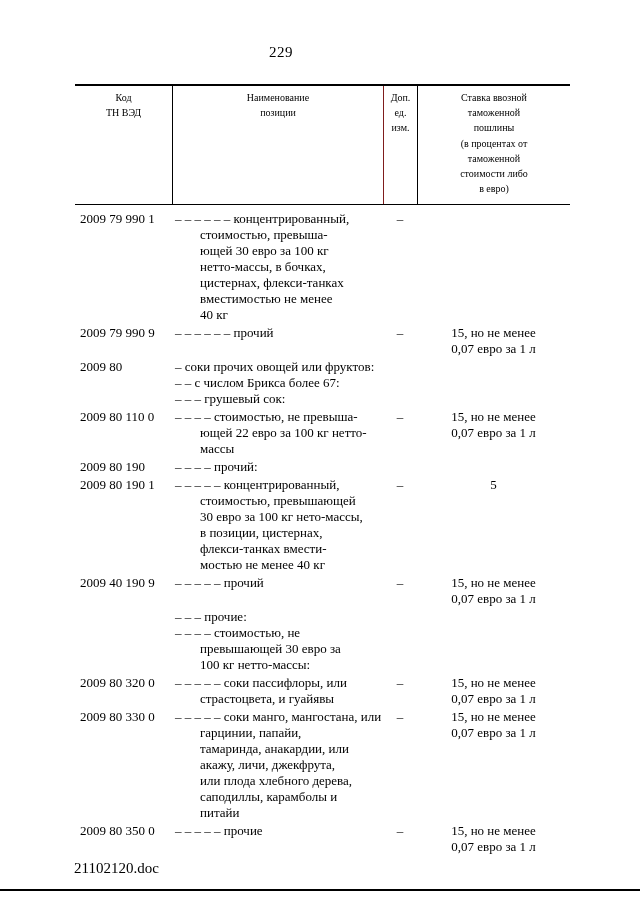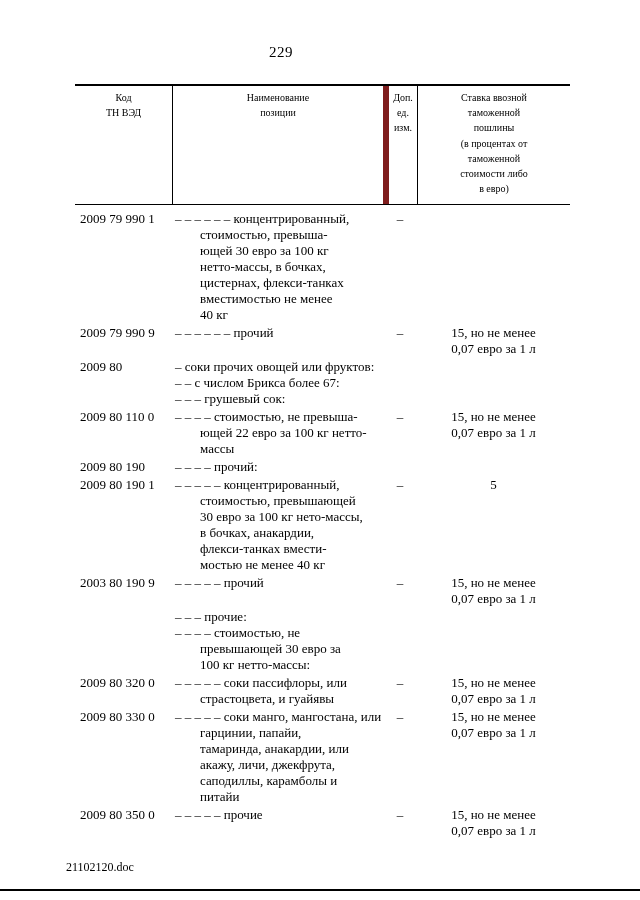--- a/index.html
+++ b/index.html
@@ -16,33 +16,33 @@
     text-align:center; font-size:15px; letter-spacing:0.5px;
   }
   .table { position:absolute; left:75px; top:84px; width:495px; }
   .thead { display:flex; border-top:2px solid #000; border-bottom:1px solid #000; }
   .th {
     font-size:10px; line-height:15.2px; text-align:center;
     white-space:pre-line; padding:4px 2px 8px;
   }
   .th.c1 { width:97px; }
   .th.c2 { width:211px; border-left:1px solid #000; }
-  .th.c3 { width:34px;  border-left:6px solid #7f1d1d; padding-left:1px; padding-right:1px; }
+  .th.c3 { width:34px;  border-left:1px solid #7f1d1d; padding-left:1px; padding-right:1px; }
   .th.c4 { width:153px; border-left:1px solid #000;text-align:center; }
   .tbody { padding-top:4px; }
   .tr { display:flex; align-items:flex-start; margin-top:2px; }
   .td { font-size:13px; line-height:16px; }
   .td.c1 { width:97px;  padding-left:5px; }
   .td.c2 { width:211px; padding-left:3px; }
   .td.c3 { width:34px;  text-align:center; }
   .td.c4 { width:153px; text-align:center; white-space:pre-line; }
   .nline { white-space:nowrap; }
   .nline.cont { padding-left:25px; }
   .footer {
-    position:absolute; left:66px; top:860px; font-size:12px;
+    position:absolute; left:74px; top:860px; font-size:15px;
   }
   .bottom-edge {
     position:absolute; left:0; top:889px; width:640px; height:2px; background:#000;
   }
 </style>
 </head>
 <body>
 
 <div>
 
@@ -116,29 +116,29 @@
           </div>
           <div class="td c3"></div>
           <div class="td c4"></div>
         </div>
         <div class="tr">
           <div class="td c1">2009 80 190 1</div>
           <div class="td c2">
             <div class="nline">– – – – – концентрированный,</div>
             <div class="nline cont">стоимостью, превышающей</div>
             <div class="nline cont">30 евро за 100 кг нето-массы,</div>
-            <div class="nline cont">в бочках, анакардии,</div>
+            <div class="nline cont">в позиции, цистернах,</div>
             <div class="nline cont">флекси-танках вмести-</div>
             <div class="nline cont">мостью не менее 40 кг</div>
           </div>
           <div class="td c3">–</div>
           <div class="td c4">5</div>
         </div>
         <div class="tr">
-          <div class="td c1">2003 80 190 9</div>
+          <div class="td c1">2009 40 190 9</div>
           <div class="td c2">
             <div class="nline">– – – – – прочий</div>
           </div>
           <div class="td c3">–</div>
           <div class="td c4">15, но не менее
 0,07 евро за 1 л</div>
         </div>
         <div class="tr">
           <div class="td c1"></div>
           <div class="td c2">
@@ -160,20 +160,21 @@
           <div class="td c4">15, но не менее
 0,07 евро за 1 л</div>
         </div>
         <div class="tr">
           <div class="td c1">2009 80 330 0</div>
           <div class="td c2">
             <div class="nline">– – – – – соки манго, мангостана, или</div>
             <div class="nline cont">гарцинии, папайи,</div>
             <div class="nline cont">тамаринда, анакардии, или</div>
             <div class="nline cont">акажу, личи, джекфрута,</div>
+            <div class="nline cont">или плода хлебного дерева,</div>
             <div class="nline cont">саподиллы, карамболы и</div>
             <div class="nline cont">питайи</div>
           </div>
           <div class="td c3">–</div>
           <div class="td c4">15, но не менее
 0,07 евро за 1 л</div>
         </div>
         <div class="tr">
           <div class="td c1">2009 80 350 0</div>
           <div class="td c2">

